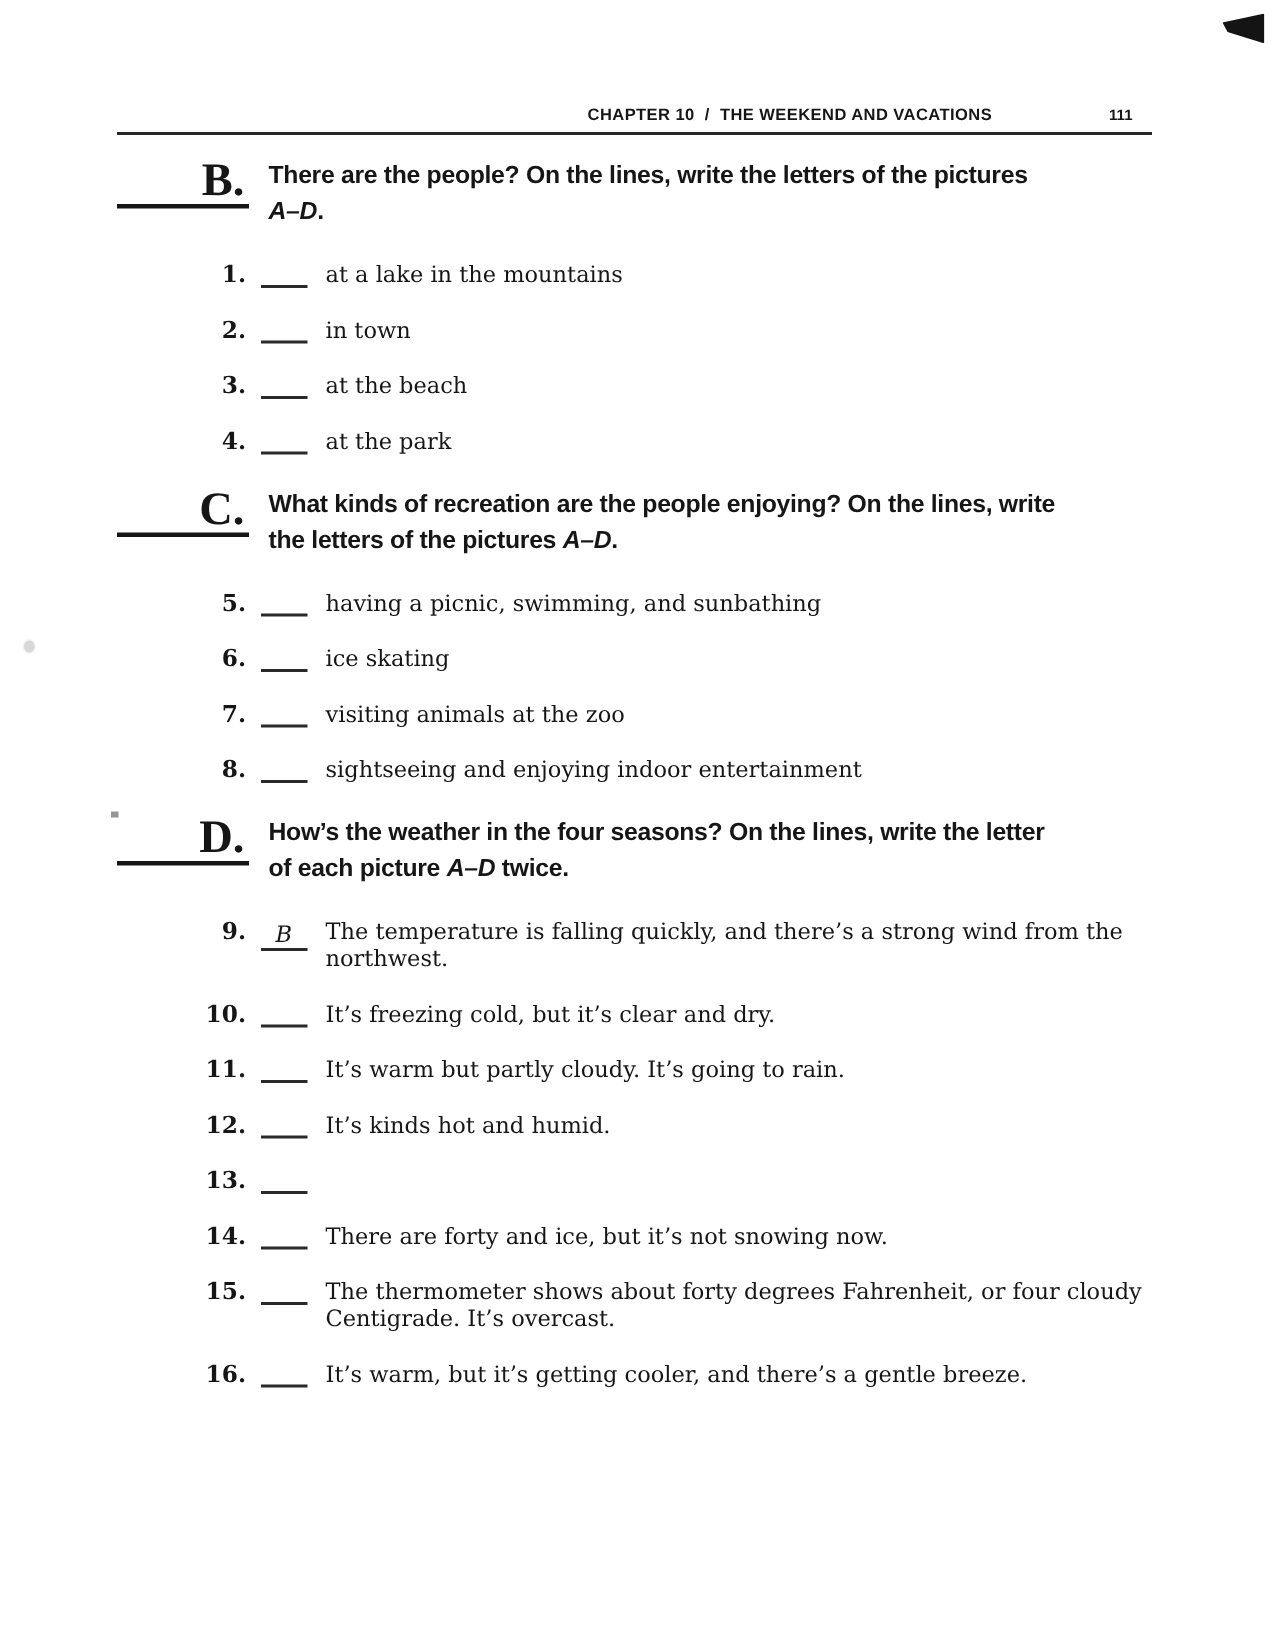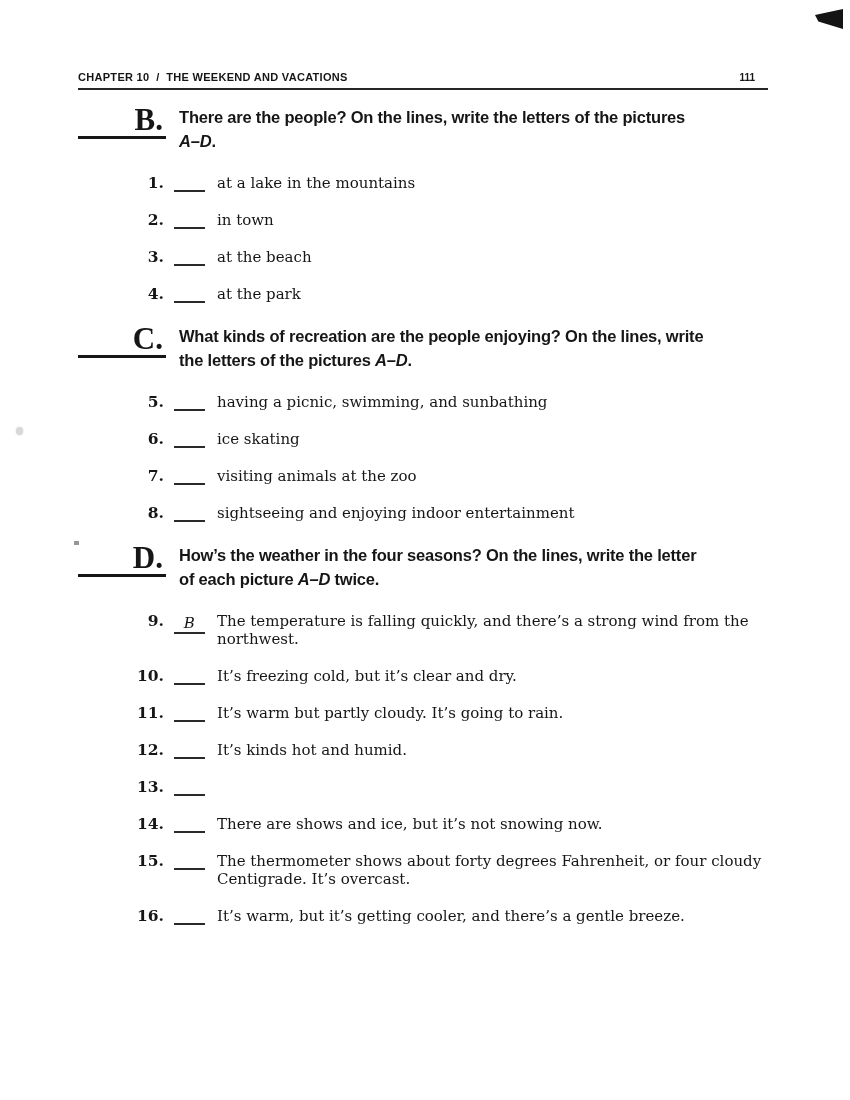--- a/index.html
+++ b/index.html
@@ -21,23 +21,23 @@
   }
   .speck-a { position:absolute; left:16px; top:427px; width:7px; height:8px;
     background:#b9b9b9; opacity:.55; border-radius:50%;
     box-shadow:0 0 2px #bbb; }
   .speck-b { position:absolute; left:74px; top:541px; width:5px; height:4px;
     background:#7a7a7a; opacity:.8; }
   .content { position:absolute; left:78px; top:71px; width:690px; }
 
   
   .header-row {
-    display:flex; align-items:baseline; justify-content:space-between;
+    display:flex; align-items:baseline; justify-content:flex-end;
     border-bottom:2.5px solid #262626;
-    padding-bottom:5px; padding-right:13px;gap:15px;
+    padding-bottom:5px; padding-right:13px;
   }
   .chapter {
     font-family:"Liberation Sans", sans-serif;
     font-weight:700; font-size:11px; letter-spacing:.3px;
     white-space:pre;
   }
   .pagenum {
     font-family:Liberation Sans, sans-serif;
     font-weight:700; font-size:10px; margin-left:78px;
   }
@@ -193,21 +193,21 @@
           <span class="blank"><span class="ans"></span></span>
           <span class="item-text">It’s kinds hot and humid.</span>
         </div>
         <div class="item">
           <span class="item-num">13.</span>
           <span class="blank"><span class="ans"></span></span>
         </div>
         <div class="item">
           <span class="item-num">14.</span>
           <span class="blank"><span class="ans"></span></span>
-          <span class="item-text">There are shows and ice, but it’s not snowing now.</span>
+          <span class="item-text">There are forty and ice, but it’s not snowing now.</span>
         </div>
         <div class="item">
           <span class="item-num">15.</span>
           <span class="blank"><span class="ans"></span></span>
           <span class="item-text">The thermometer shows about forty degrees Fahrenheit, or four cloudy Centigrade. It’s overcast.</span>
         </div>
         <div class="item">
           <span class="item-num">16.</span>
           <span class="blank"><span class="ans"></span></span>
           <span class="item-text">It’s warm, but it’s getting cooler, and there’s a gentle breeze.</span>

